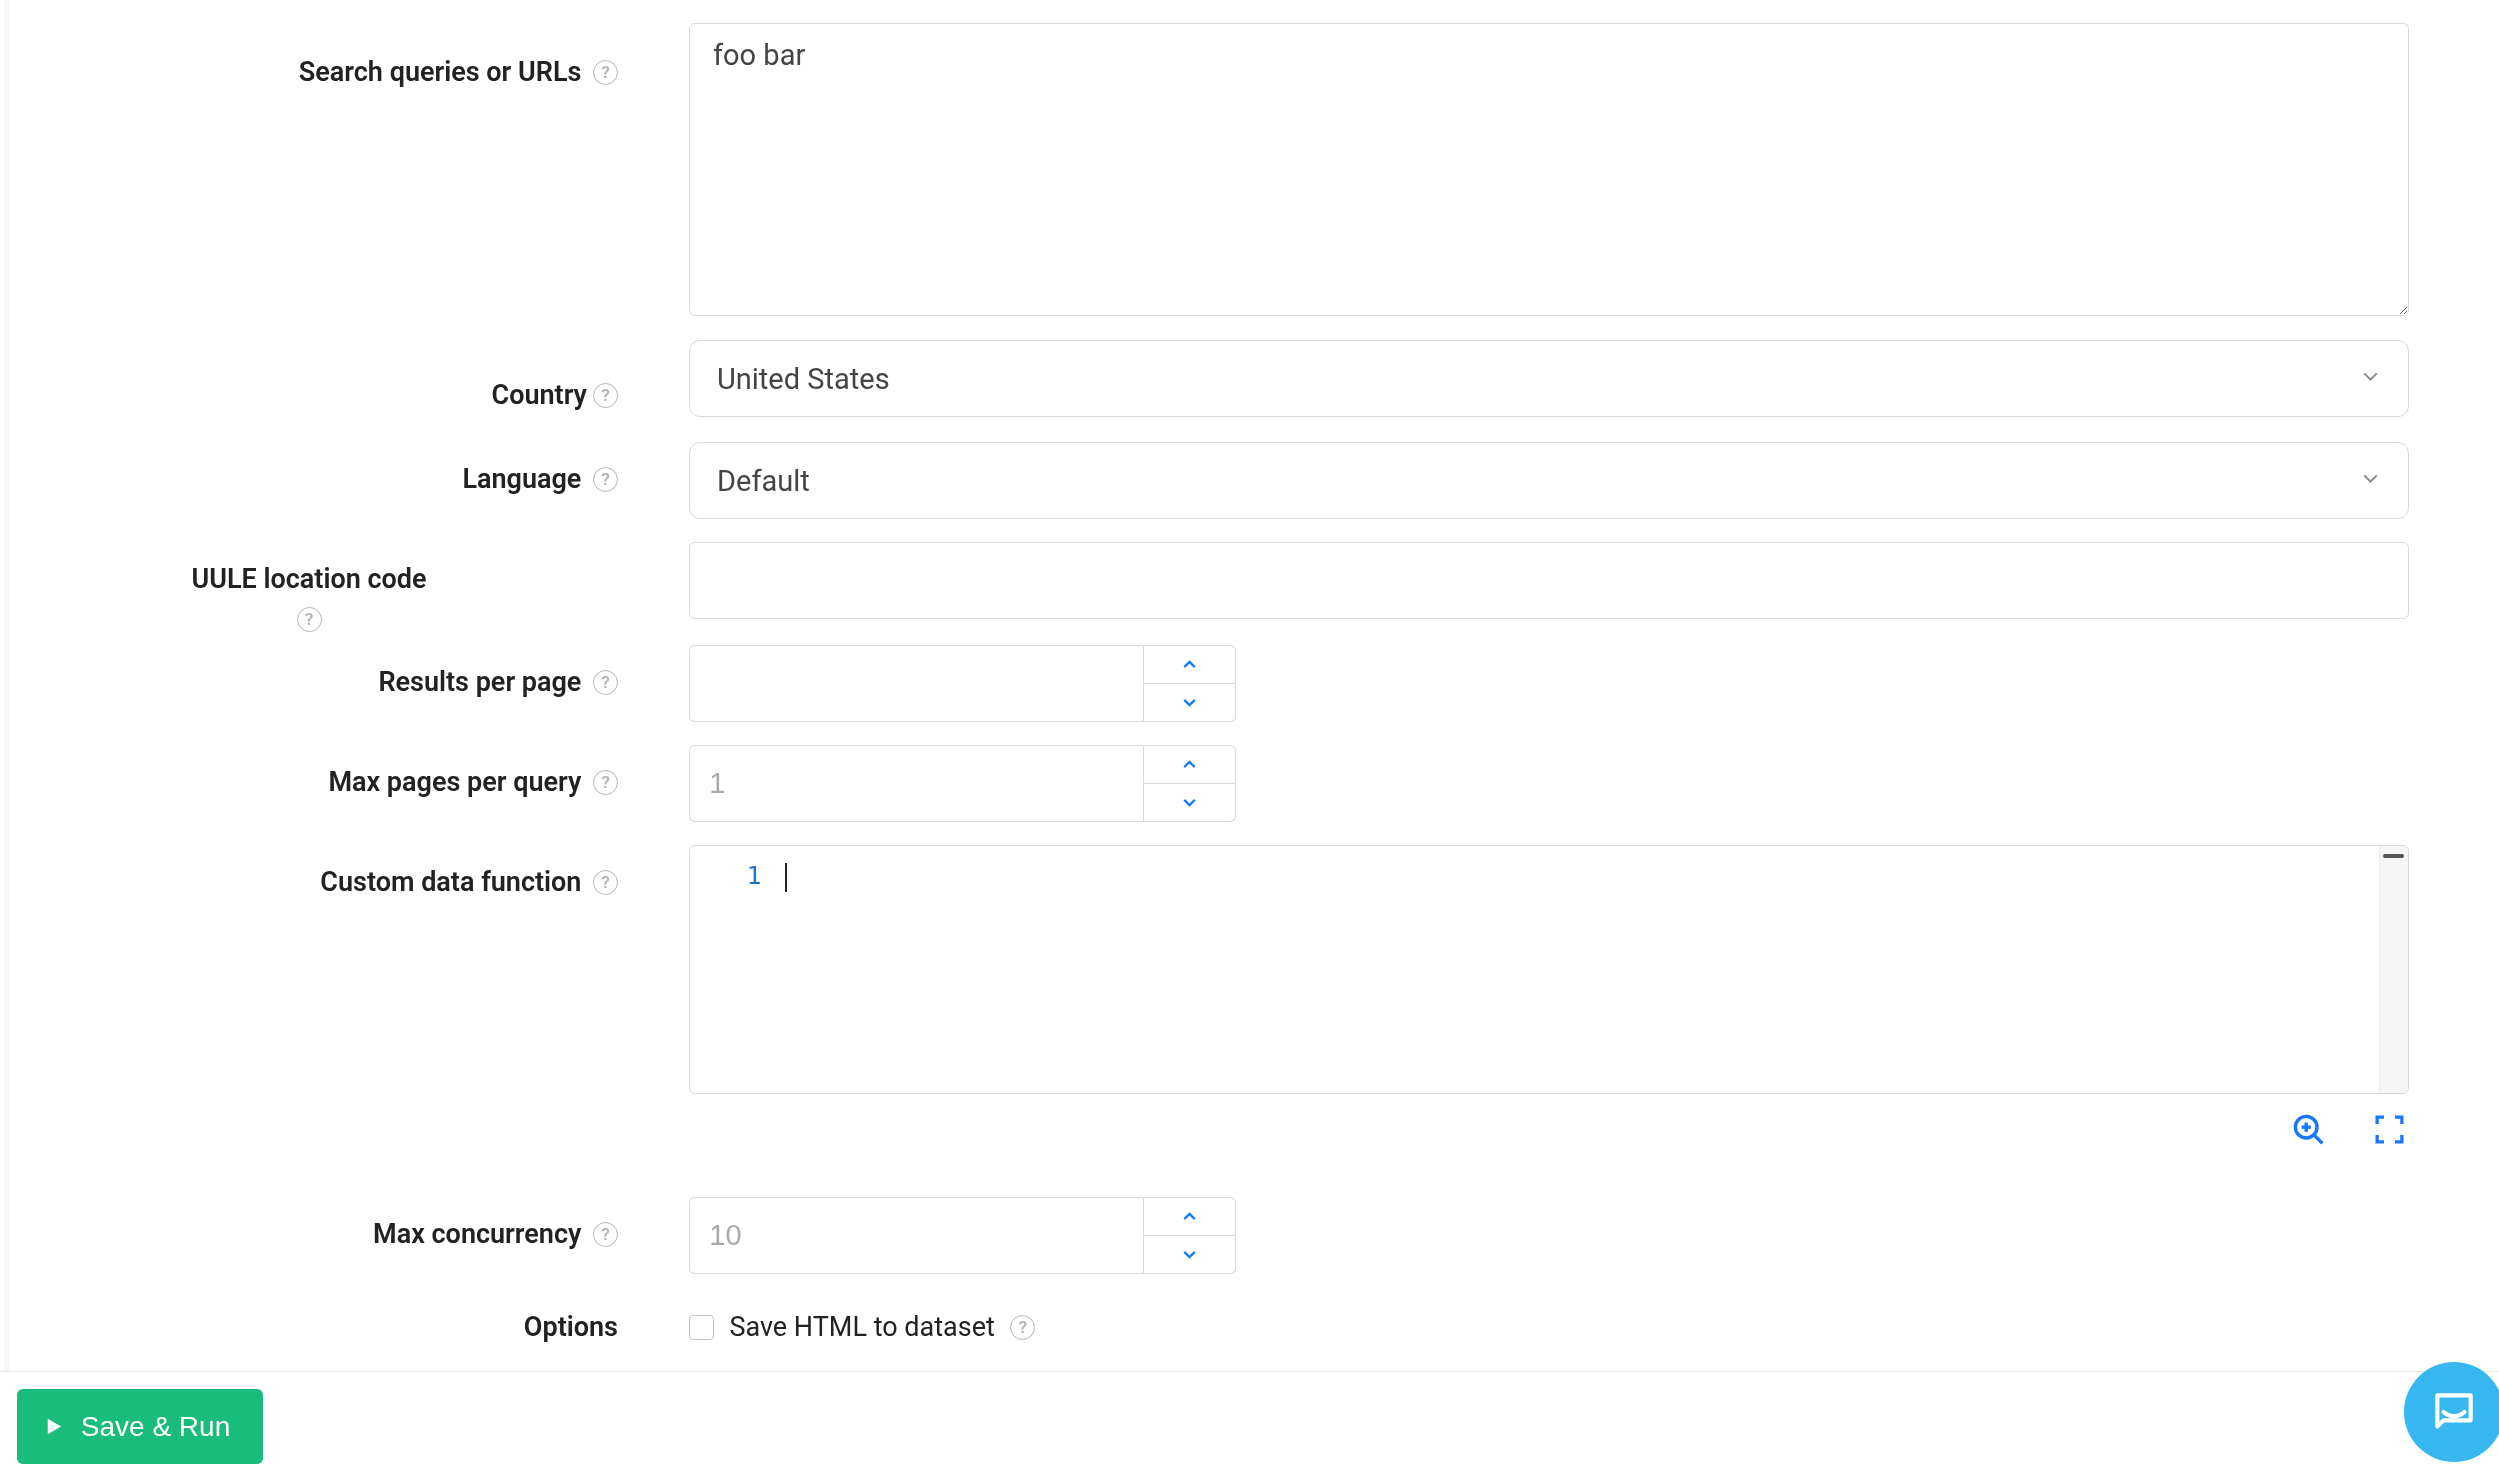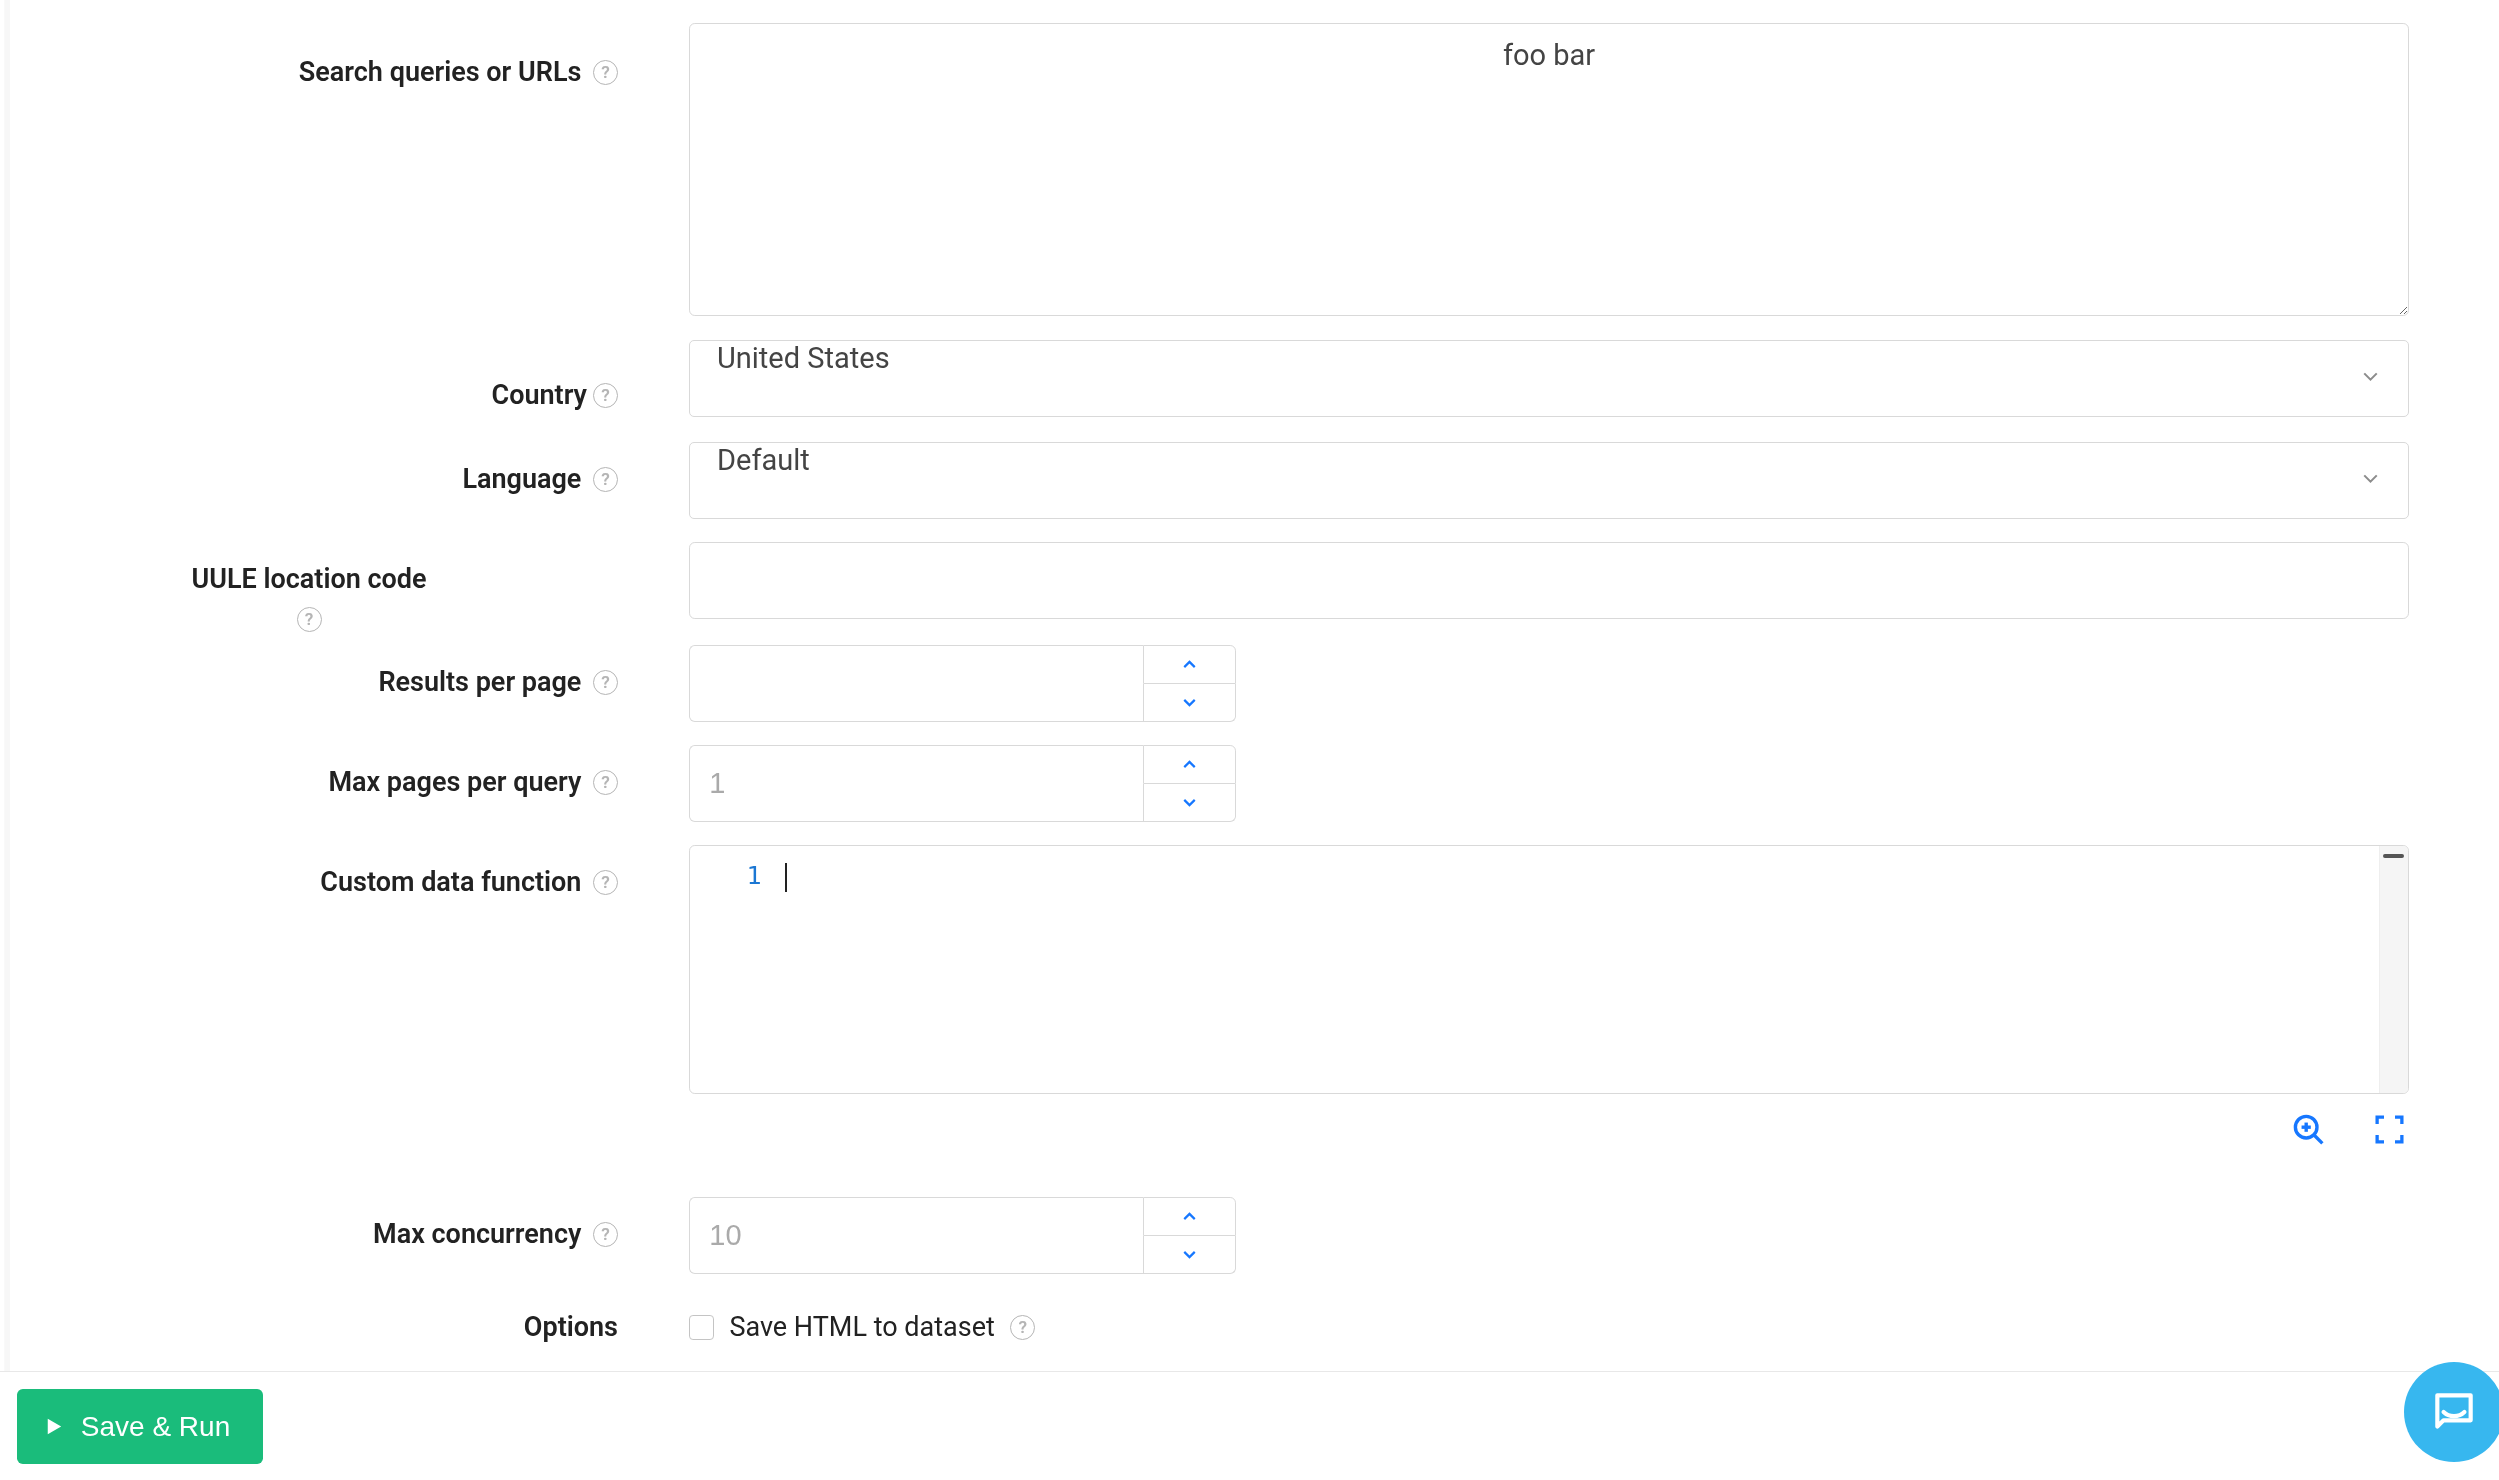--- a/index.html
+++ b/index.html
@@ -67,31 +67,31 @@
     width: 100%;
     height: 293px;
     border: 1px solid #d9d9d9;
     border-radius: 5.8px;
     padding: 13.5px 23px;
     font-size: 29px;
     font-family: inherit;
     color: #444;
     resize: both;
     outline: none;
-    text-align: center;
   }
   .select-box {
     width: 100%;
     height: 77px;
     border: 1px solid #d9d9d9;
-    border-radius: 5px;
+    border-radius: 11px;
     padding: 0 58px 0 27px;
     font-size: 29px;
     color: #444;
     display: flex;
+    align-items: center;
     position: relative;
     cursor: pointer;
     background: #fff;
   }
   .select-chevron {
     position: absolute;
     right: 25px;
     top: 50%;
     transform: translateY(-50%);
     color: #8c8c8c;

